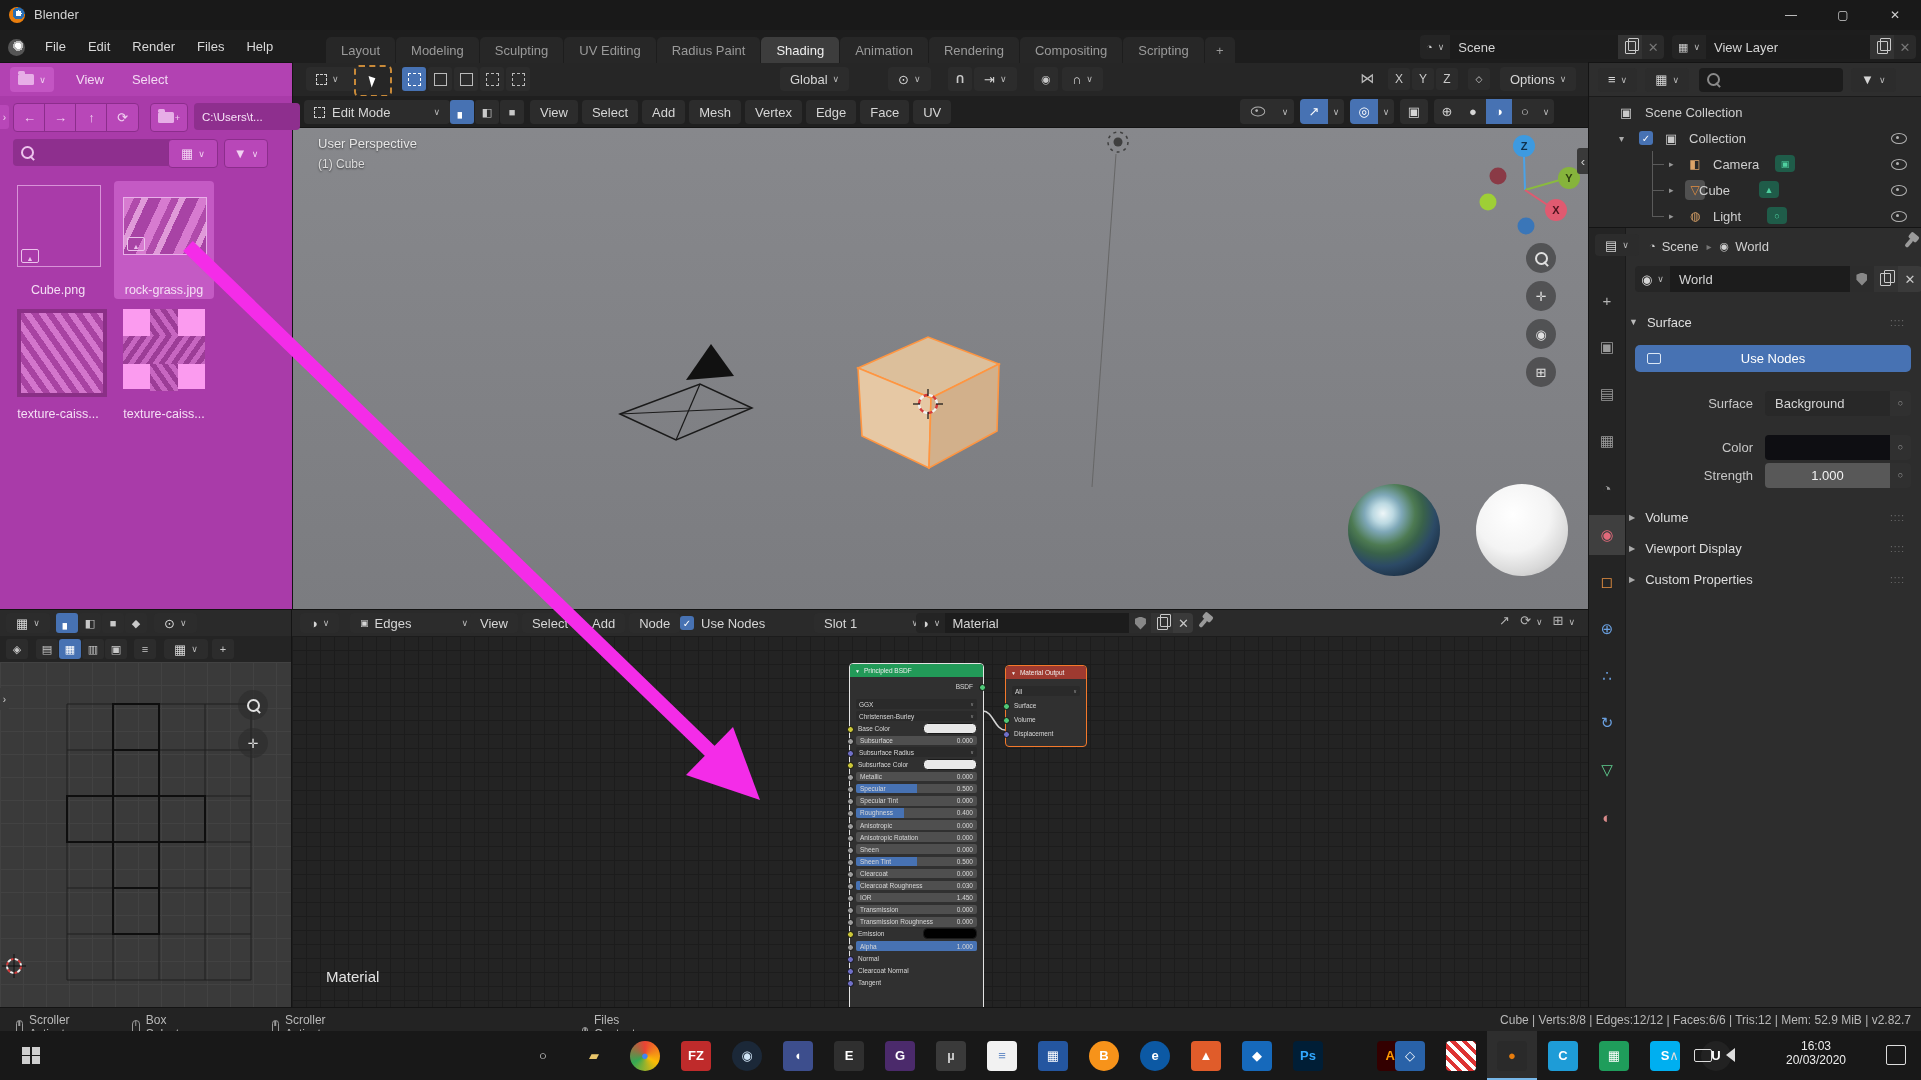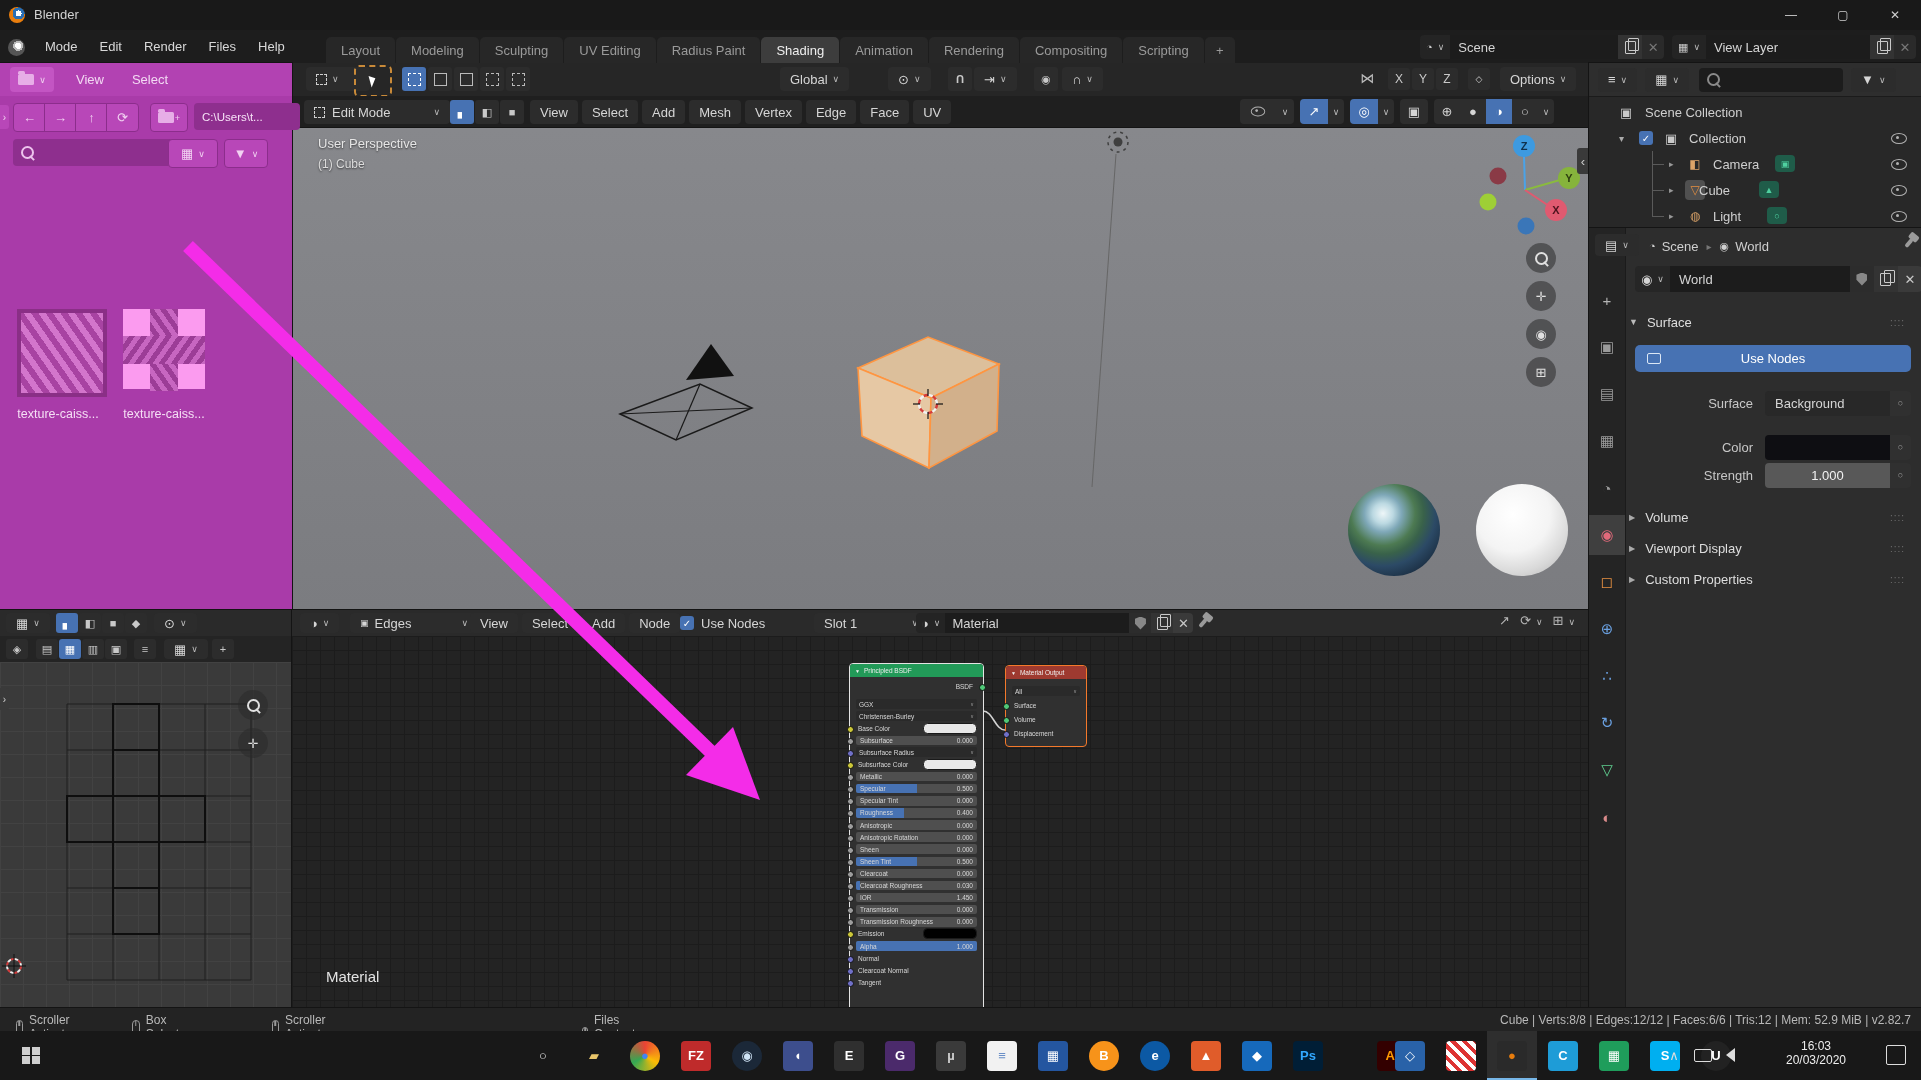--- a/index.html
+++ b/index.html
@@ -90,21 +90,21 @@
       <div class="titlebtn">▢</div>
       <div class="titlebtn">✕</div>
     </div>
   </div>
 
   <div class="abs" style="left:0;top:30px;width:1921px;height:33px;background:#1d1d1d;border-bottom:1px solid #101010;">
     <div class="abs flex" style="left:8px;top:6px;width:26px;height:22px;">
       <div style="width:17px;height:17px;border-radius:50%;background:radial-gradient(circle at 60% 40%,#fff 0 3px,#bbb 3px 5px,#555 5px);"></div>
     </div>
     <div id="menus" class="abs flex" style="left:34px;top:4px;height:25px;">
-        <div class="menu-item">Mode</div>
+        <div class="menu-item">File</div>
         <div class="menu-item">Edit</div>
         <div class="menu-item">Render</div>
         <div class="menu-item">Files</div>
         <div class="menu-item">Help</div>
       </div>
     <div id="tabs" class="abs flex" style="left:326px;top:7px;height:26px;">
         <div class="tab">Layout</div>
         <div class="tab">Modeling</div>
         <div class="tab">Sculpting</div>
         <div class="tab">UV Editing</div>
@@ -347,20 +347,32 @@
       </div>
     <div class="abs fbfield" style="left:194px;top:40px;width:90px;height:27px;font-size:11.5px;">
       <span>C:\Users\t...</span>
     </div>
     <div class="abs fbfield flex" style="left:13px;top:76px;width:146px;height:27px;color:#edc4ed;">
       <span class="i-mag" style="color:#edc4ed;"></span>
     </div>
     <div class="abs flex fbbtn" style="left:168px;top:76px;width:48px;height:27px;">▦<span class="dd" style="color:#f0d0f0;">∨</span></div>
     <div class="abs flex fbbtn" style="left:224px;top:76px;width:42px;height:27px;">▼<span class="dd" style="color:#f0d0f0;">∨</span></div>
     <div id="fb-files" class="abs" style="left:0;top:112px;width:292px;height:435px;">
+        <div class="ftile" style="left: 8px; top: 6px;">
+          <div class="fthumb" style="border: 1.5px solid rgb(216, 146, 216);">
+            <div class="photo-ic">▲</div>
+          </div>
+          <div class="flabel">Cube.png</div>
+        </div>
+        <div class="ftile sel" style="left: 114px; top: 6px;">
+          <div class="fthumb" style="top: 16px; height: 56px; border: 1px solid rgb(233, 176, 233); background: repeating-linear-gradient(115deg, rgb(215, 123, 208) 0px, rgb(215, 123, 208) 9px, rgb(176, 75, 171) 9px, rgb(176, 75, 171) 16px, rgb(224, 154, 217) 16px, rgb(224, 154, 217) 22px, rgb(168, 67, 165) 22px, rgb(168, 67, 165) 34px);">
+            <div class="photo-ic">▲</div>
+          </div>
+          <div class="flabel">rock-grass.jpg</div>
+        </div>
         <div class="ftile" style="left: 8px; top: 130px;">
           <div class="fthumb" style="border: 4px solid rgb(138, 47, 134); background: repeating-linear-gradient(55deg, rgb(211, 117, 204) 0px, rgb(211, 117, 204) 6px, rgb(168, 67, 162) 6px, rgb(168, 67, 162) 12px);"></div>
           <div class="flabel">texture-caiss...</div>
         </div>
         <div class="ftile" style="left: 114px; top: 130px;">
           <div class="fthumb" style="background: rgb(251, 155, 239);">
             <div style="position: absolute; left: 27px; top: 0px; width: 28px; height: 82px; background: repeating-linear-gradient(55deg, rgb(199, 102, 193) 0px, rgb(199, 102, 193) 5px, rgb(156, 61, 151) 5px, rgb(156, 61, 151) 10px);"></div>
             <div style="position: absolute; left: 0px; top: 27px; width: 82px; height: 28px; background: repeating-linear-gradient(125deg, rgb(199, 102, 193) 0px, rgb(199, 102, 193) 5px, rgb(156, 61, 151) 5px, rgb(156, 61, 151) 10px);"></div>
           </div>
           <div class="flabel">texture-caiss...</div>

